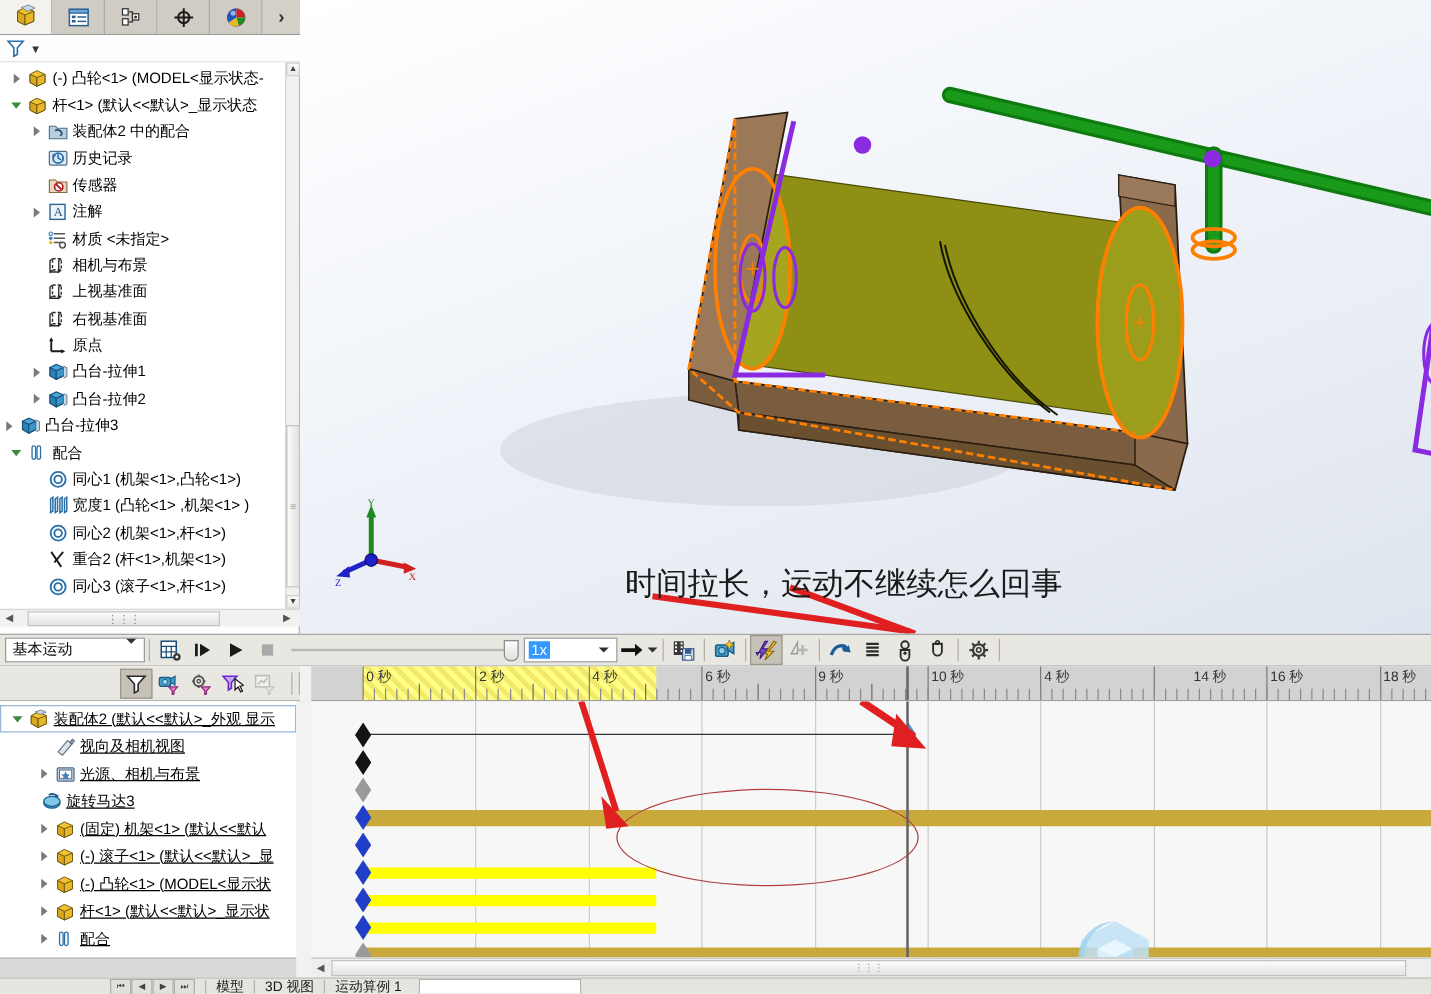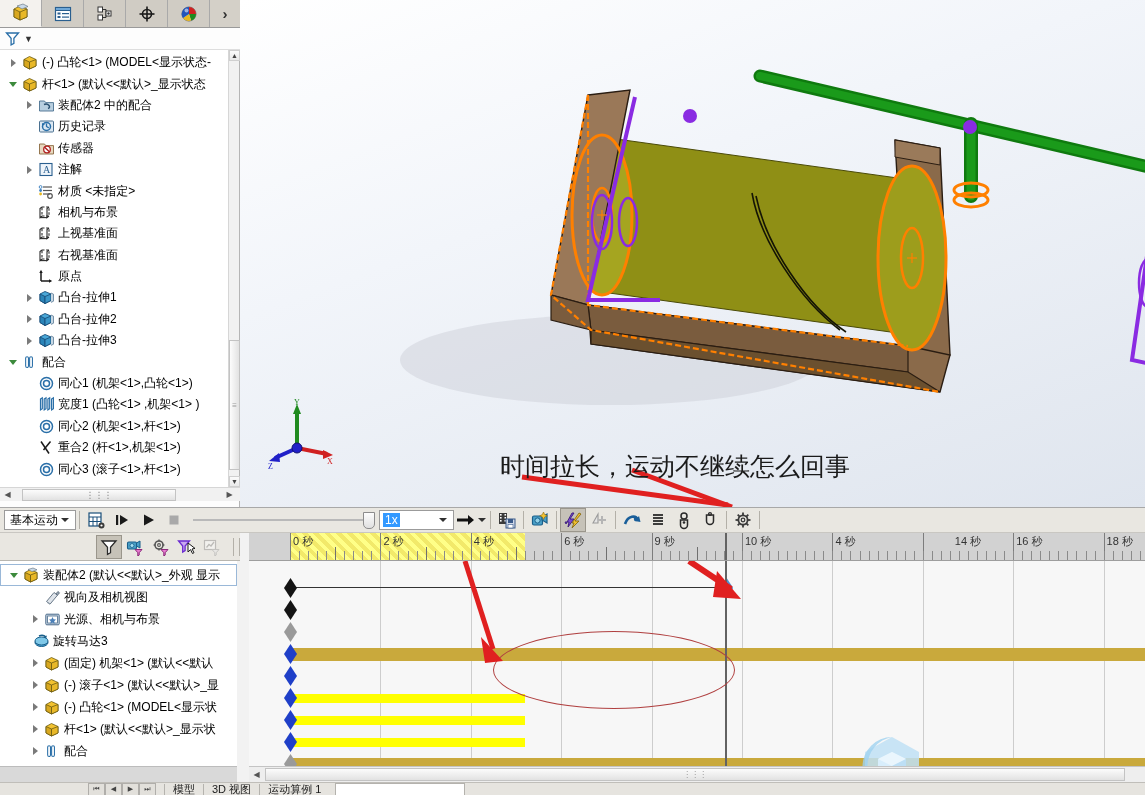--- a/index.html
+++ b/index.html
@@ -98,23 +98,23 @@
   }
   #triad { position: absolute; left: 25px; top: 398px; width: 70px; height: 72px; }
 
   
   #mm-toolbar {
     position: absolute; left: 0; top: 507px; width: 1145px; height: 26px;
     background: #e9e7e1; border-top: 1px solid #a8a8a8; border-bottom: 1px solid #c9c7c2;
     display: flex; align-items: center;
   }
   .combo {
-    margin-left: 4px; width: 72px; height: 20px;
+    margin-left: 4px; width: 112px; height: 20px;
     background: #fff; border: 1px solid #9b9b9b;
-    display: flex; align-items: center; justify-content: space-between;
+    display: flex; align-items: flex-start; justify-content: space-between;
     padding: 0 2px 0 5px; font-size: 12px; color: #000;
   }
   .combo-arrow {
     width: 0; height: 0; border-top: 4px solid #303030;
     border-left: 4px solid transparent; border-right: 4px solid transparent; margin-right: 4px;
   }
   .tbtn {
     width: 26px; height: 24px; display: flex; align-items: center; justify-content: center;
     cursor: pointer;
   }
@@ -144,21 +144,21 @@
     background: #e9e7e1; border-bottom: 1px solid #b8b6b0;
     display: flex; align-items: center; padding-left: 96px;
   }
   .mmf { width: 26px; height: 24px; display: flex; align-items: center; justify-content: center; }
   .mmf.pressed { background: #c6c2b8; border: 1px solid #9a968c; }
 
   #mm-tree {
     position: absolute; left: 0; top: 28px; width: 237px; height: 205px;
     background: #fff; overflow: hidden; padding-top: 3px;
   }
-  .mnode { display: flex; align-items: center; height: 22px; white-space: nowrap; font-size: 12px; }
+  .mnode { display: flex; align-items: center; height: 22px; white-space: nowrap; font-size: 12px; text-decoration: underline; }
   .mnode.sel { border: 1px solid #9ab8d8; background: #fff; }
 
   #mm-tree-footer {
     position: absolute; left: 0; top: 233px; width: 237px; height: 16px;
     background: #d9d9d9; border-top: 1px solid #bcbcbc;
   }
 
   
   #ruler {
     position: absolute; left: 249px; top: 0; width: 896px; height: 28px;
@@ -457,21 +457,21 @@
           <span class="tico">
             <svg width="17" height="17" viewBox="0 0 17 17">
               <polygon points="2,5 7,2.5 13,5 13,11.5 7,14.5 2,11.5" fill="#4aa8d8" stroke="#1a4f7a" stroke-width="0.9"></polygon>
                 <polygon points="2,5 7,7.5 7,14.5 2,11.5" fill="#2a84b8" stroke="#1a4f7a" stroke-width="0.9"></polygon>
                 <polygon points="7,7.5 13,5 13,11.5 7,14.5" fill="#3a96c8" stroke="#1a4f7a" stroke-width="0.9"></polygon>
                 <path d="M13 4 l2.5 1.2 v7 l-2.5 1.2" fill="#c8d8e4" stroke="#5a7a94" stroke-width="0.8"></path>
             </svg>
           </span>
           <span class="tlabel">凸台-拉伸2</span>
         </div>
-        <div class="tnode" style="padding-left: 22px;">
+        <div class="tnode" style="">
           <span class="tw">
             <span class="arr arr-right"></span>
           </span>
           <span class="tico">
             <svg width="17" height="17" viewBox="0 0 17 17">
               <polygon points="2,5 7,2.5 13,5 13,11.5 7,14.5 2,11.5" fill="#4aa8d8" stroke="#1a4f7a" stroke-width="0.9"></polygon>
                 <polygon points="2,5 7,7.5 7,14.5 2,11.5" fill="#2a84b8" stroke="#1a4f7a" stroke-width="0.9"></polygon>
                 <polygon points="7,7.5 13,5 13,11.5 7,14.5" fill="#3a96c8" stroke="#1a4f7a" stroke-width="0.9"></polygon>
                 <path d="M13 4 l2.5 1.2 v7 l-2.5 1.2" fill="#c8d8e4" stroke="#5a7a94" stroke-width="0.8"></path>
             </svg>

